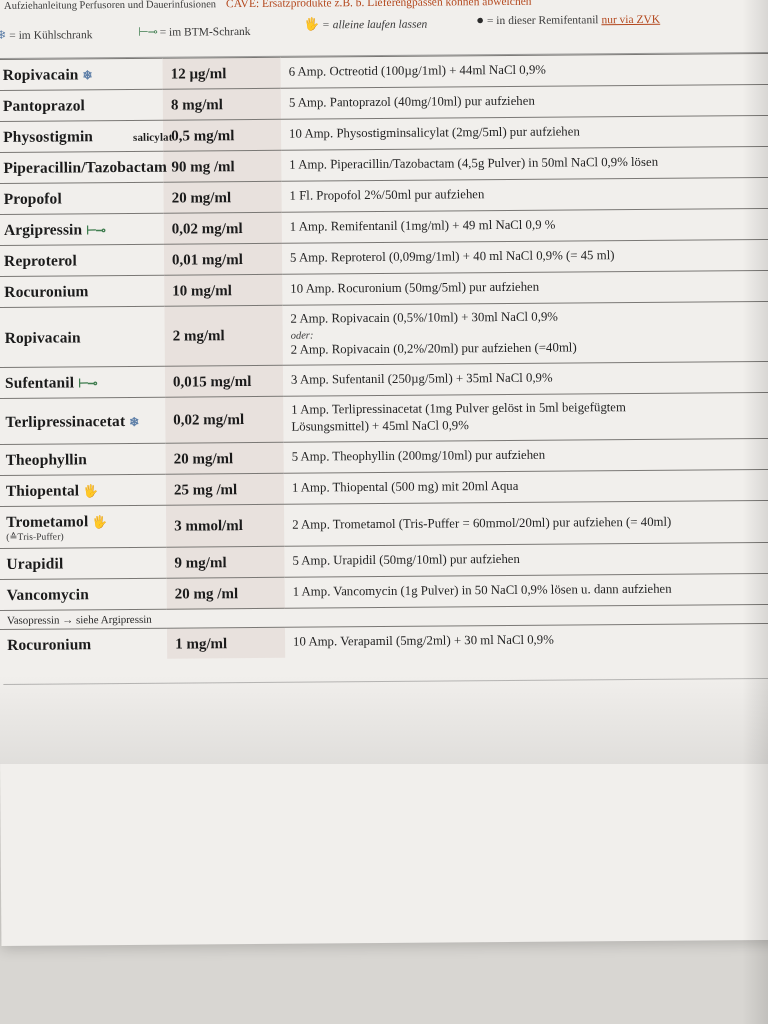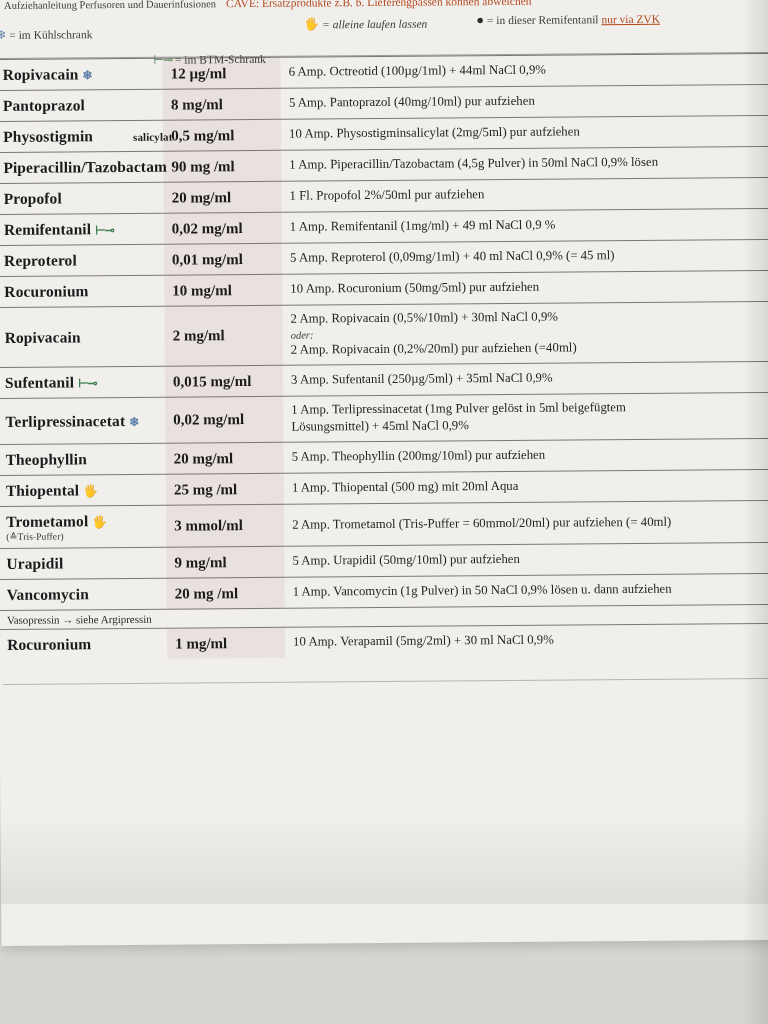--- a/index.html
+++ b/index.html
@@ -9,21 +9,21 @@
   }
   body {
     width: 768px;
     height: 1024px;
     overflow: hidden;
     font-family: "Liberation Serif", serif;
   }
   #page {
     position: relative;
     width: 768px;
-    height: 904px;
+    height: 764px;
     background: #e9e7e3;
     background: linear-gradient(160deg, #eceae6 0%, #e6e4df 45%, #dedbd6 100%);
   }
   
   #sheet {
     position: absolute;
     left: -6px;
     top: -4px;
     width: 780px;
     height: 950px;
@@ -175,21 +175,21 @@
         <span class="drop-icon">●</span>
         <span>= in dieser Remifentanil</span>
         <span class="legend-link">nur via ZVK</span>
       </div>
 
       <div class="legend-line" style="left:2px; top:32px;">
         <span class="snow">❄</span>
         <span>= im Kühlschrank</span>
       </div>
 
-      <div class="legend-line" style="left:159px; top:30px;margin-top:28px;">
+      <div class="legend-line" style="left:144px; top:30px;">
         <span class="btm-icon">⊢⊸</span>
         <span>= im BTM-Schrank</span>
       </div>
     </div>
 
     <div class="rule" style="margin:0 4px;"></div>
 
     <table class="drugs">
       <tbody>
 
@@ -232,21 +232,21 @@
         <tr>
           <td class="c-name">Propofol</td>
           <td class="c-conc">20 mg/ml</td>
           <td class="c-prep">
             <div class="prep-line">1 Fl. Propofol 2%/50ml pur aufziehen</div>
           </td>
         </tr>
 
         <tr>
           <td class="c-name">
-            <span>Remifentanil</span><span class="btm-icon icon-inline">⊢⊸</span>
+            <span>Argipressin</span><span class="btm-icon icon-inline">⊢⊸</span>
           </td>
           <td class="c-conc">0,02 mg/ml</td>
           <td class="c-prep">
             <div class="prep-line">1 Amp. Remifentanil (1mg/ml) + 49 ml NaCl 0,9 %</div>
           </td>
         </tr>
 
         <tr>
           <td class="c-name">Reproterol</td>
           <td class="c-conc">0,01 mg/ml</td>

